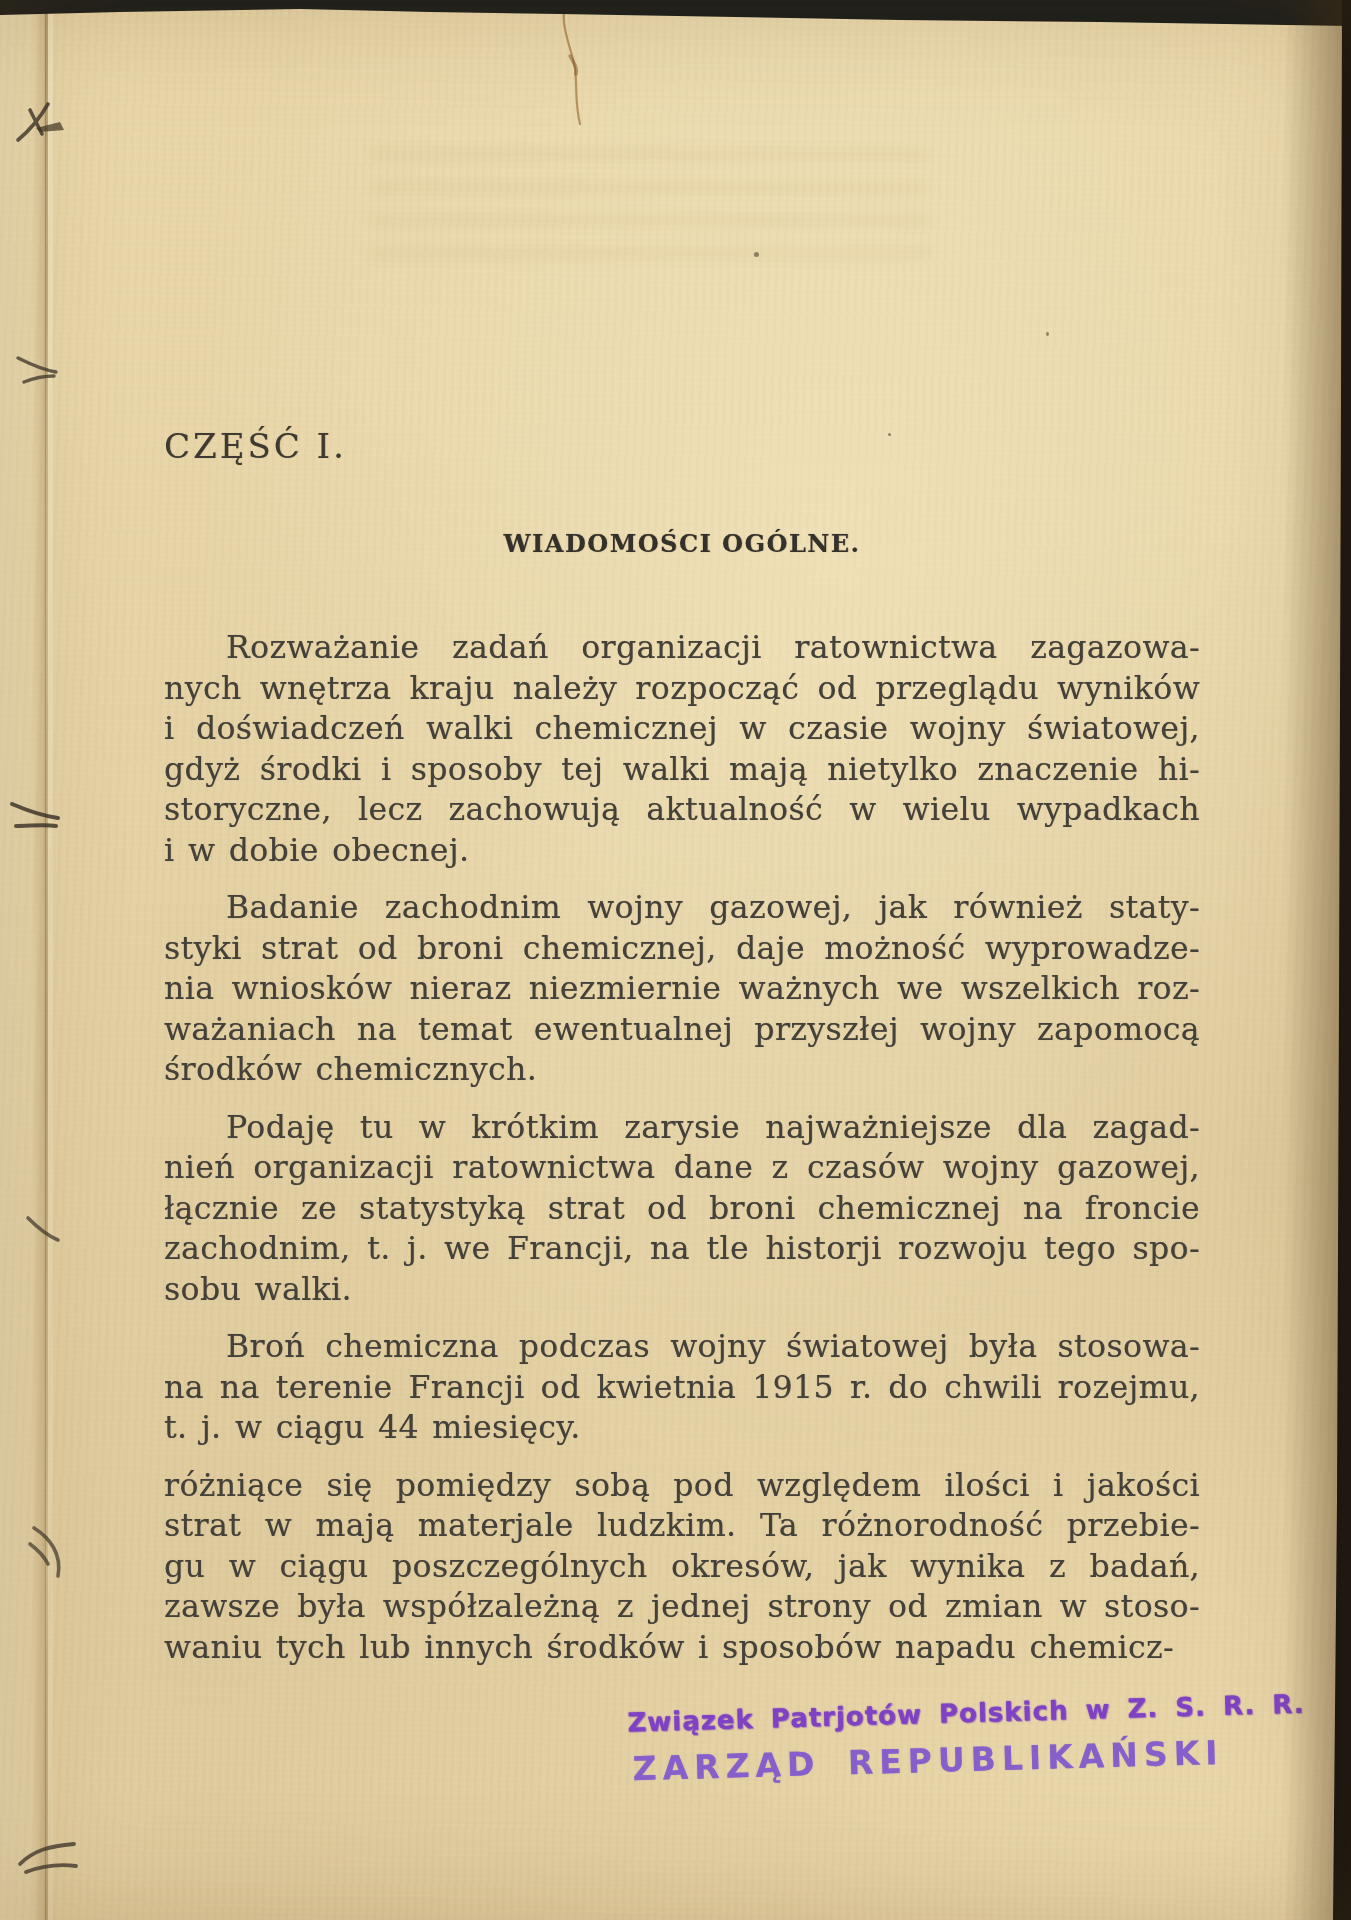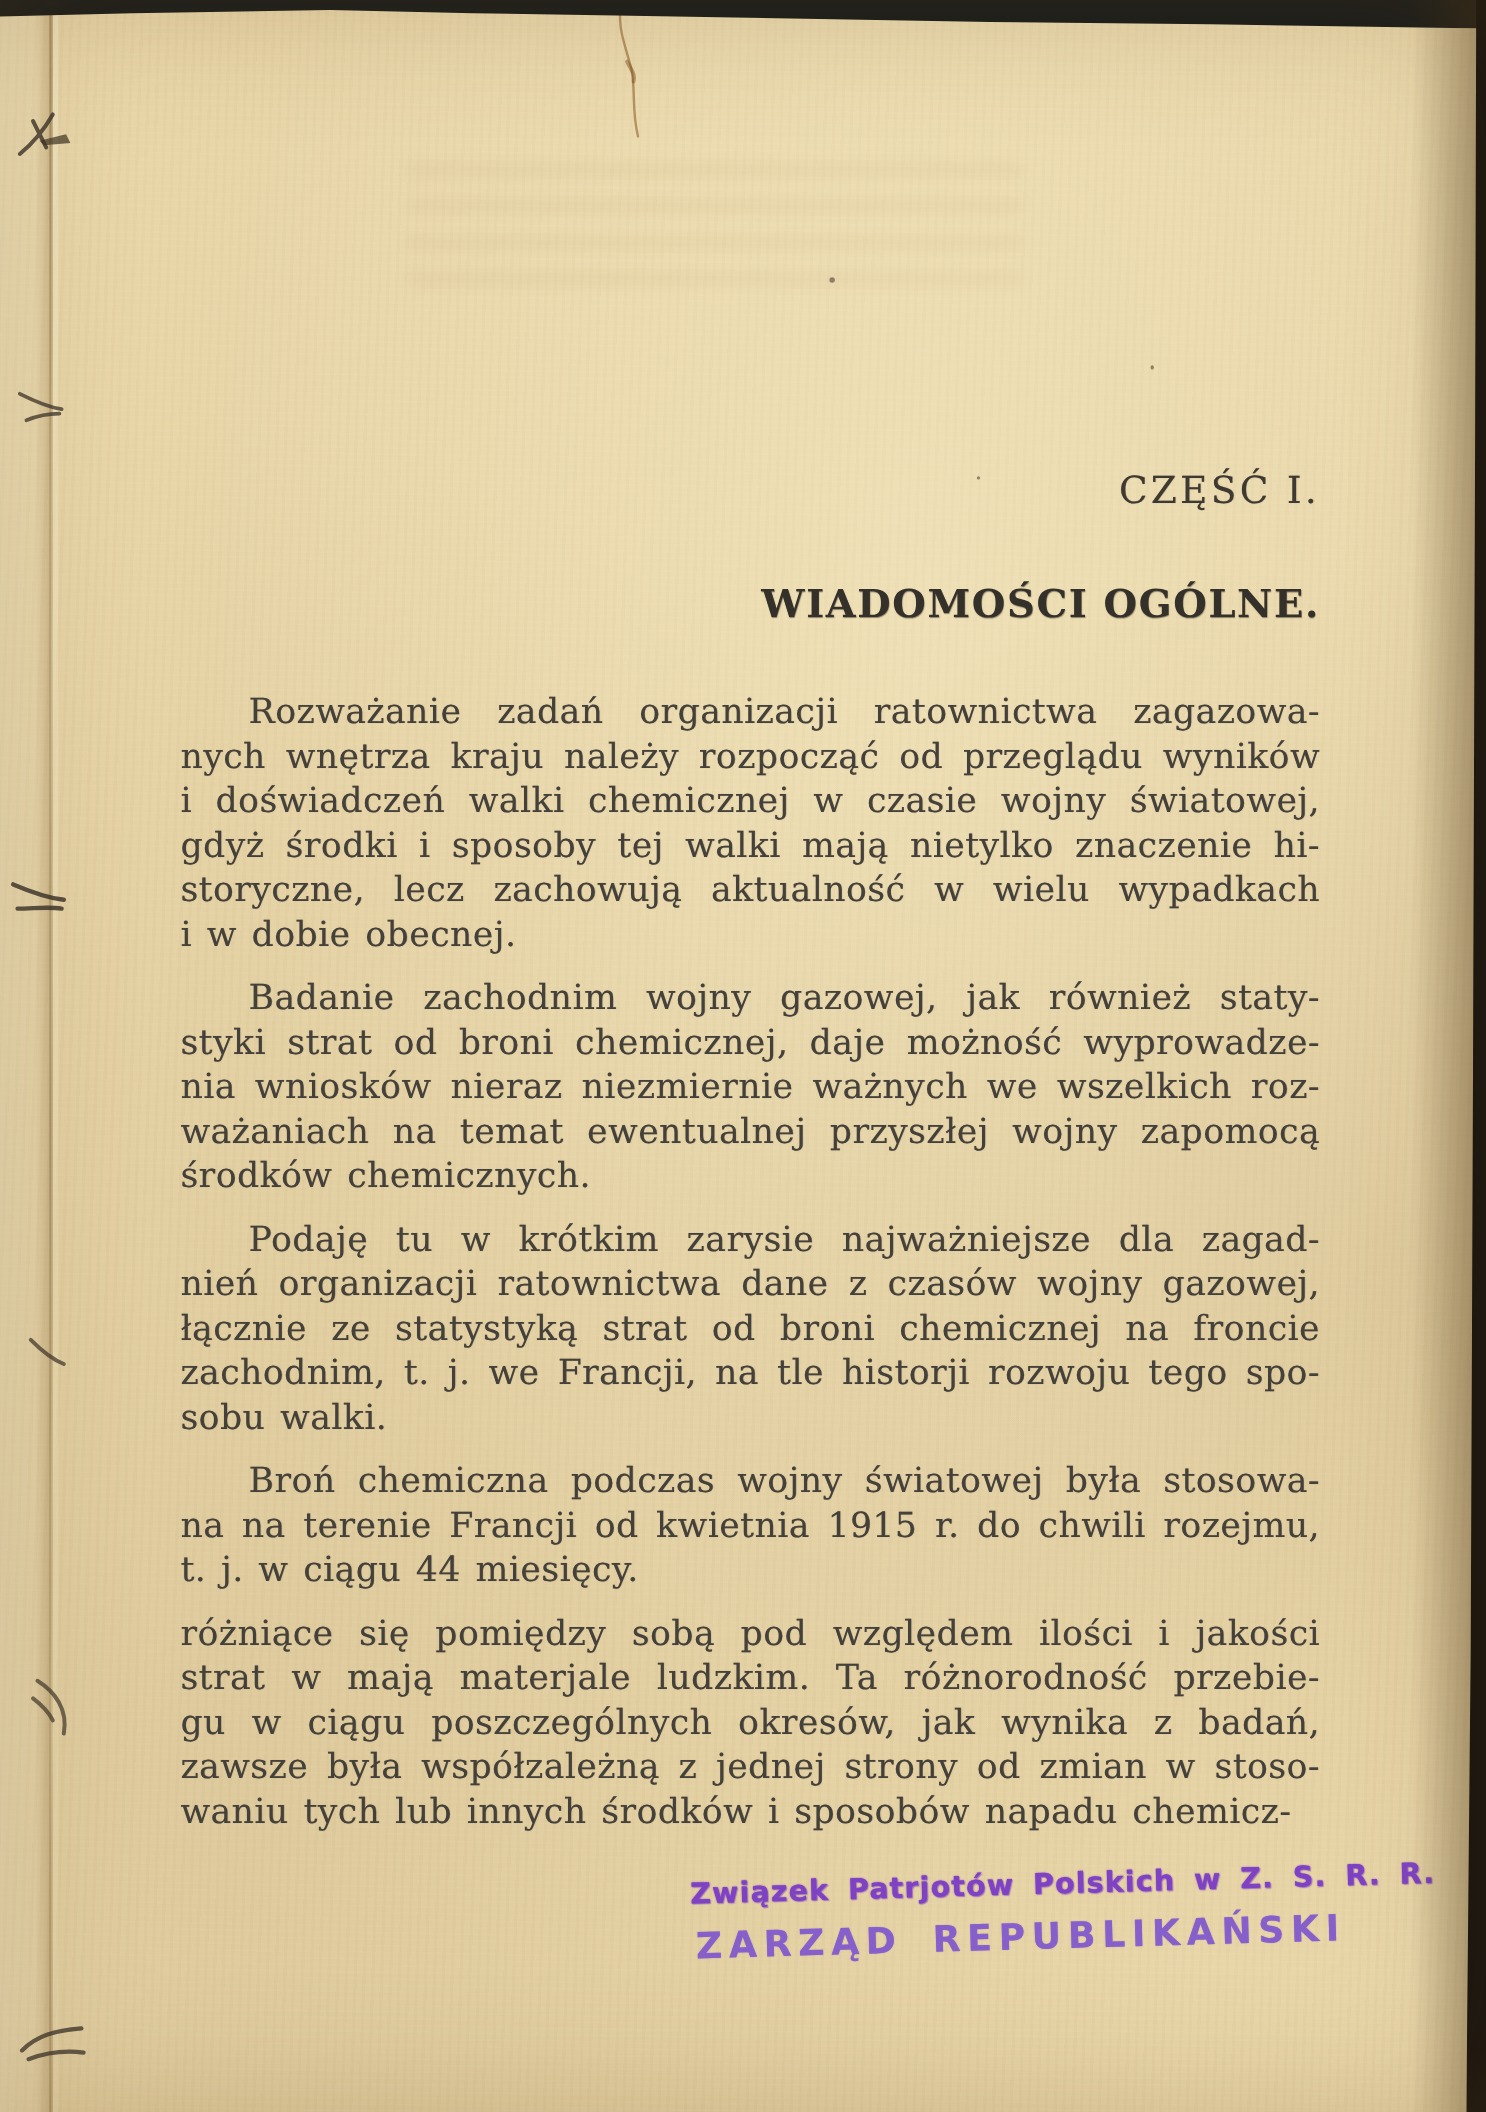--- a/index.html
+++ b/index.html
@@ -47,26 +47,26 @@
   
   .bleed{
     position:absolute;left:370px;top:150px;width:560px;height:120px;
     opacity:.55;filter:blur(6px);
     background:repeating-linear-gradient(180deg, rgba(150,118,66,0.16) 0 9px, rgba(0,0,0,0) 9px 33px);
   }
   .speck{position:absolute;border-radius:50%;background:rgba(70,55,35,0.55);}
   
   .part-title{
     position:absolute;left:164px;top:426px;width:1036px;
-    text-align:right;font-size:34px;letter-spacing:3px;color:#3e3a32;
+    text-align:left;font-size:34px;letter-spacing:3px;color:#3e3a32;
     text-shadow:0.4px 0.4px 0.8px rgba(55,45,35,0.45);
   }
   .section-title{
     position:absolute;left:164px;top:529px;width:1036px;
-    text-align:right;font-size:35px;font-weight:bold;letter-spacing:1.5px;color:#34302a;
+    text-align:center;font-size:24px;font-weight:bold;letter-spacing:1.5px;color:#34302a;
     text-shadow:0.4px 0.4px 0.9px rgba(45,38,30,0.5);
   }
   .body-text{
     position:absolute;left:164px;top:610px;width:1036px;
     font-size:31.5px;line-height:40.5px;color:#44403a;
     letter-spacing:0.4px;word-spacing:3px;
     text-shadow:0.3px 0.3px 0.7px rgba(60,50,40,0.45);
   }
   .para{margin:17px 0 9px 0;}
   .line{text-align:justify;text-align-last:justify;white-space:nowrap;}

